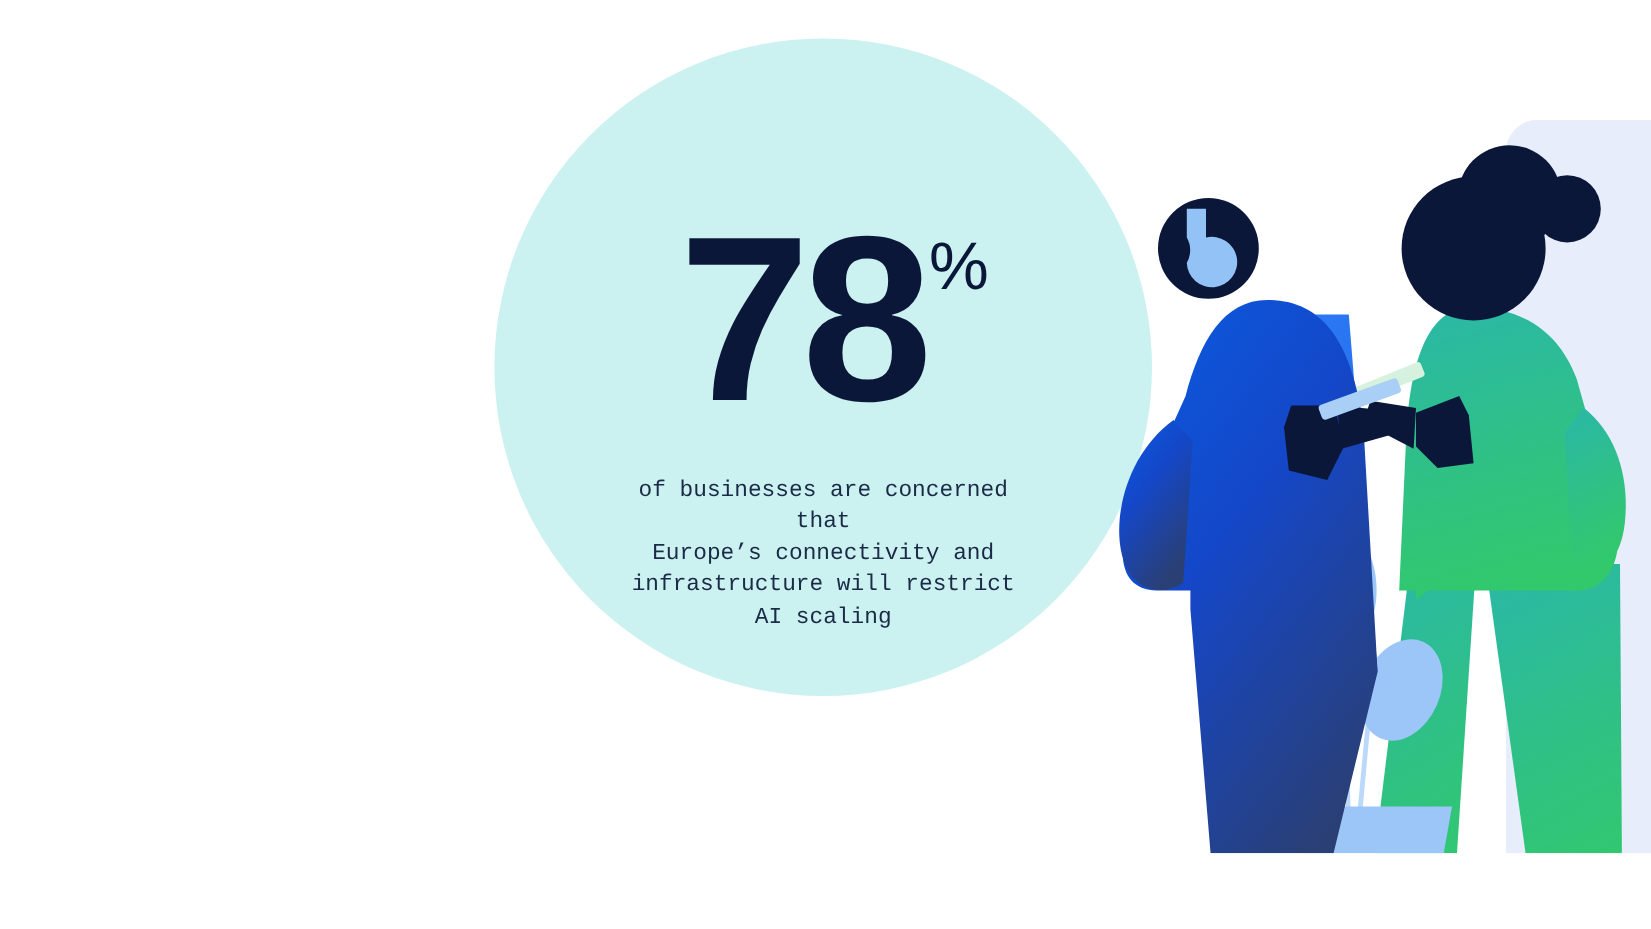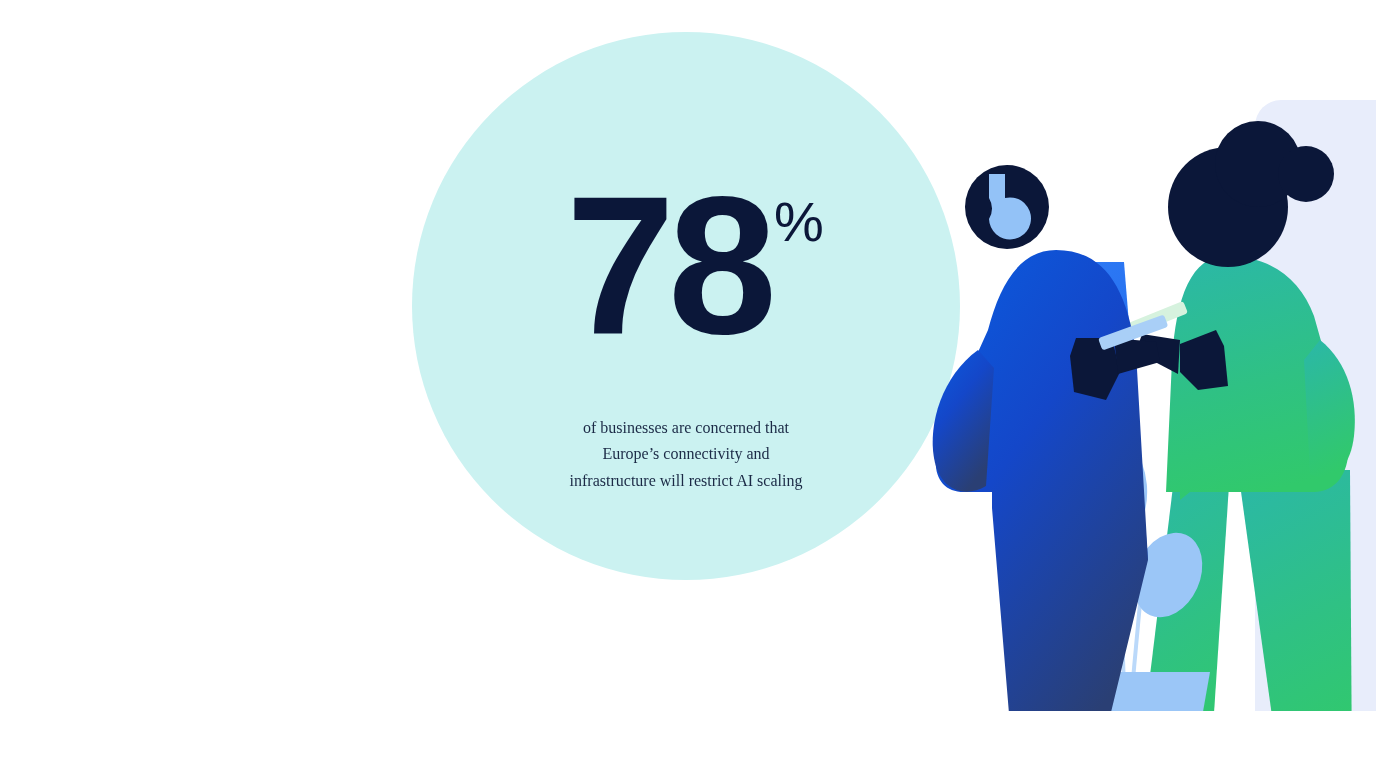--- a/index.html
+++ b/index.html
@@ -77,23 +77,23 @@
     font-family: "Liberation Sans", sans-serif;
     font-size: 56px;
     font-weight: 400;
     color: #0B1739;
     line-height: 1;
     margin-top: 4px;
     margin-left: 4px;
   }
 
   .stat-caption {
-    margin-top: 72px;
-    font-family: Liberation Serif, serif;
-    font-size: 16px;
+    margin-top: 52px;
+    font-family: Liberation Mono, monospace;
+    font-size: 19px;
     line-height: 26.5px;
     color: #1B2A46;
     text-align: center;
     max-width: 330px;
     white-space: pre-line;
   }
 
   
   .illustration {
     position: absolute;

